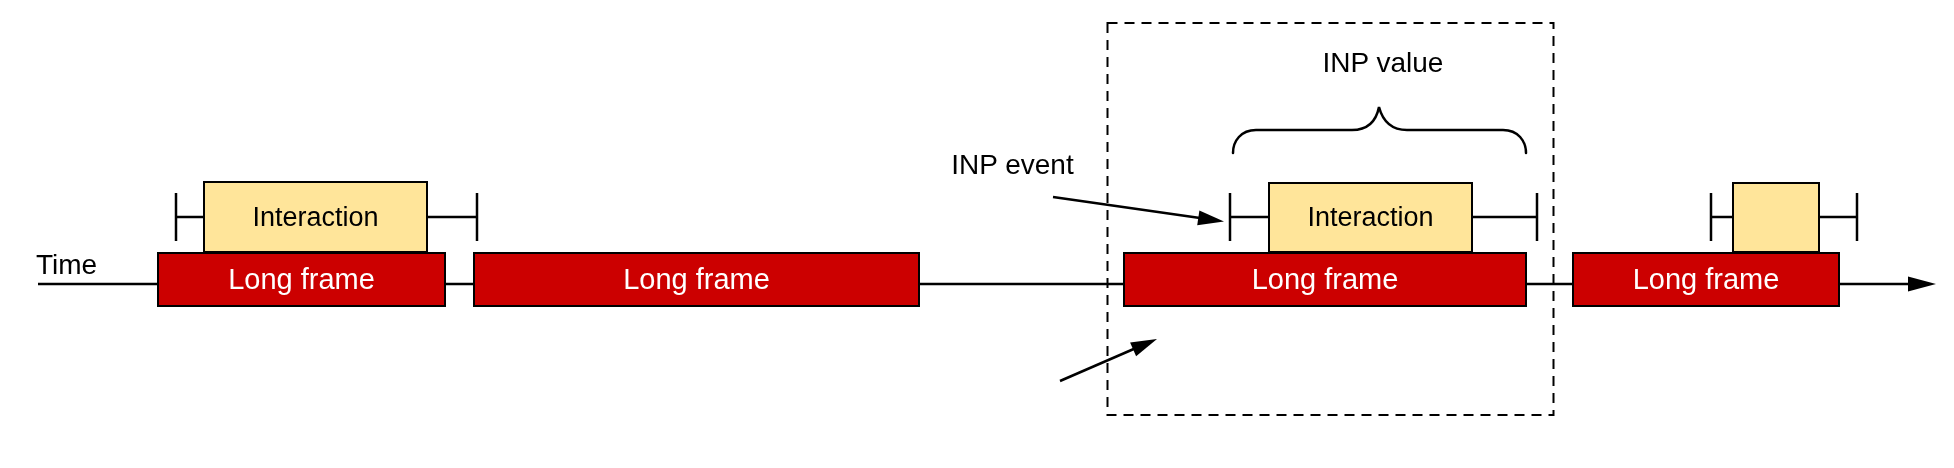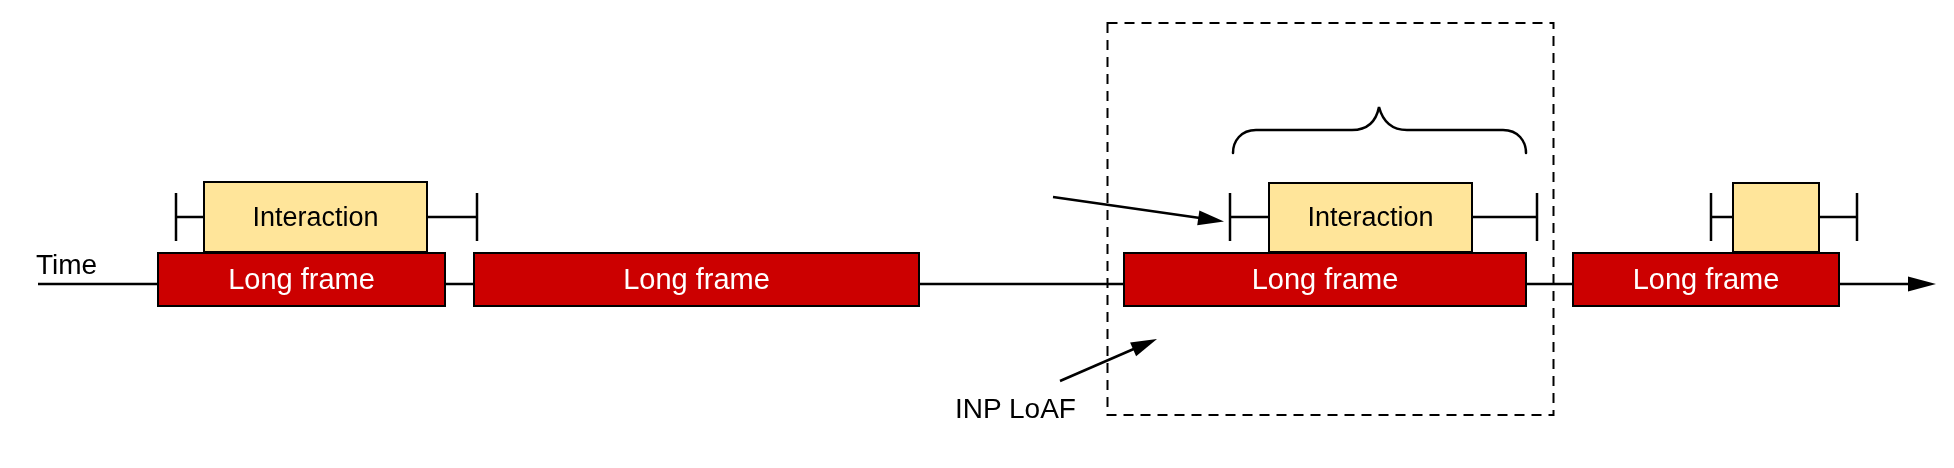--- a/index.html
+++ b/index.html
@@ -122,14 +122,15 @@
   <div class="long-frame lf1">Long frame</div>
   <div class="long-frame lf2">Long frame</div>
   <div class="long-frame lf3">Long frame</div>
   <div class="long-frame lf4">Long frame</div>
 
   <div class="interaction i1">Interaction</div>
   <div class="interaction i2">Interaction</div>
   <div class="interaction i3"></div>
 
   <div class="lbl time">Time</div>
-  <div class="lbl inp-loaf">INP LoAF</div>
+  <div class="lbl inp-event">INP event</div>
+  <div class="lbl inp-value">INP value</div>
 </div>
 
 </body></html>

